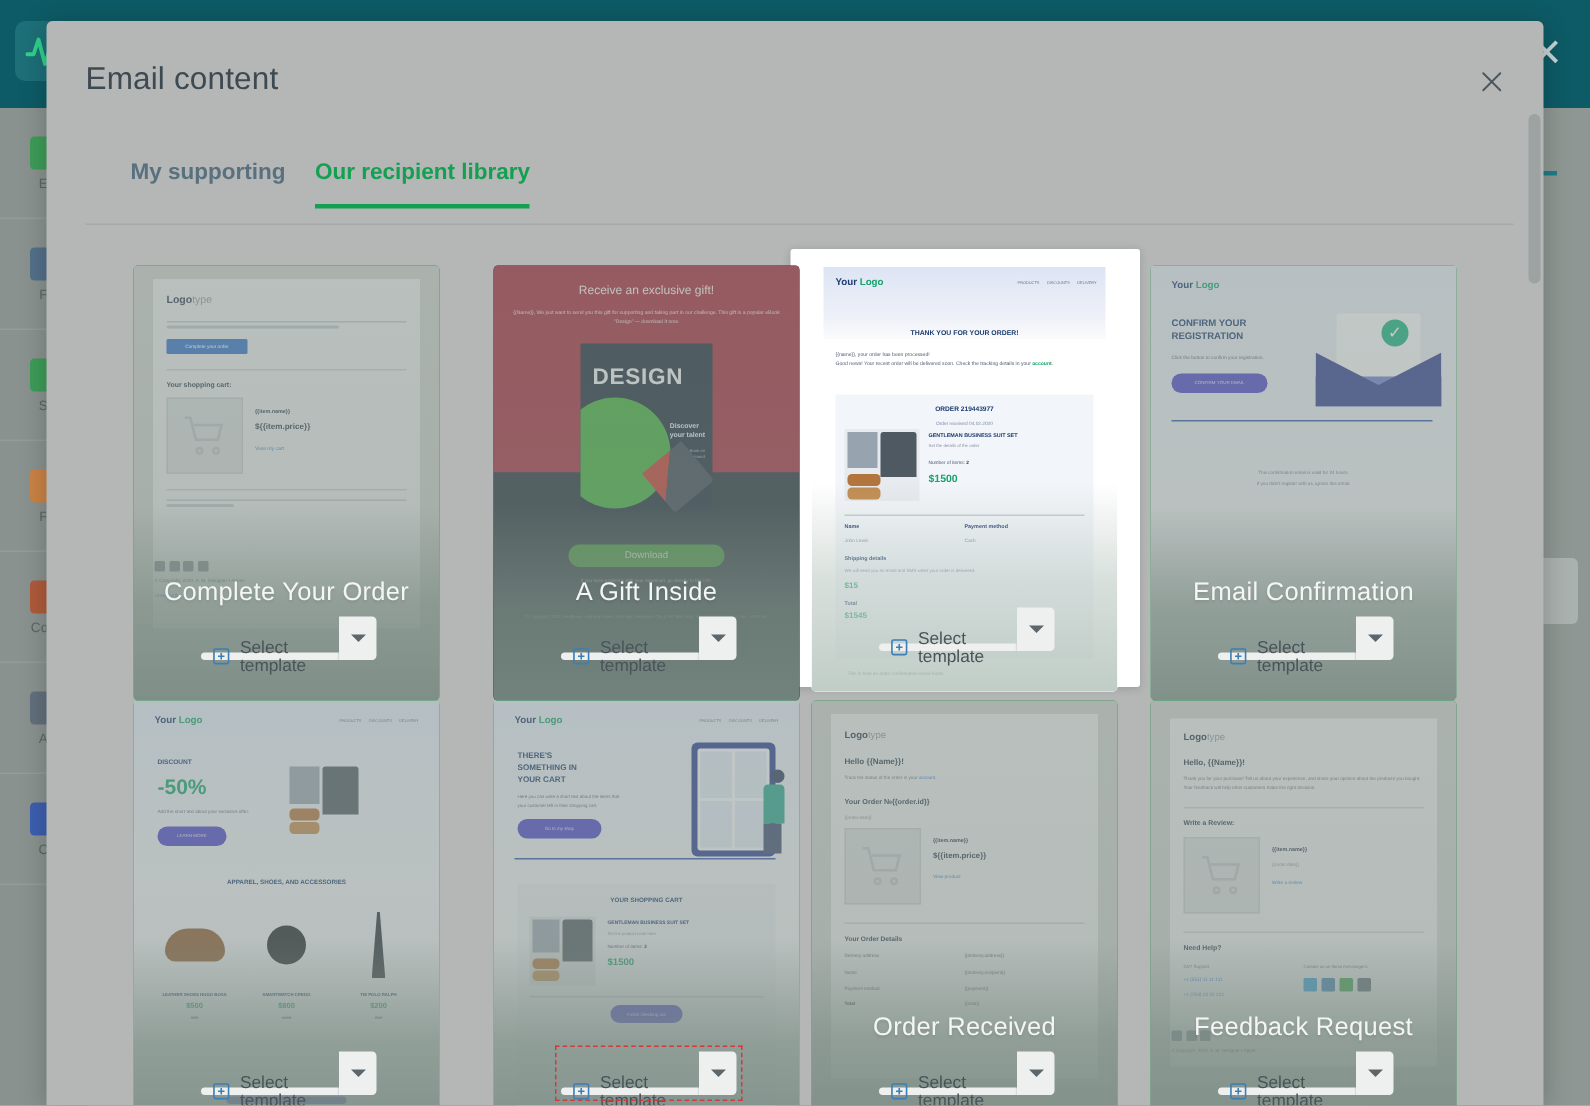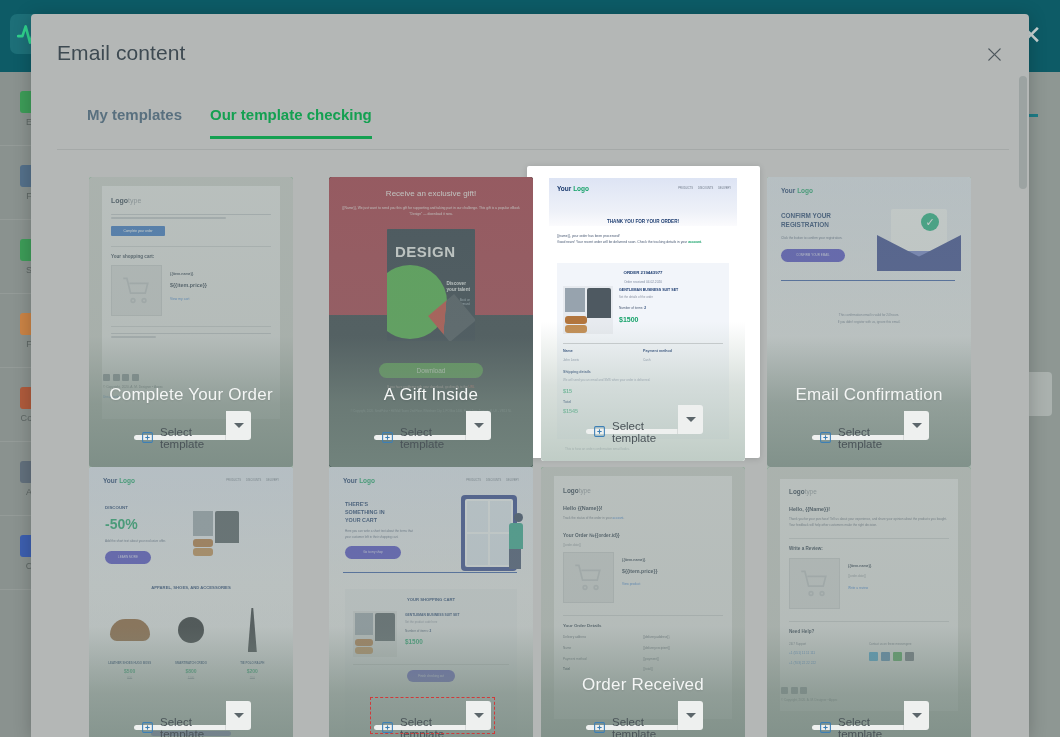--- a/index.html
+++ b/index.html
@@ -346,22 +346,22 @@
   <div id="modal-title">Email content</div>
 
   <div id="modal-close">
     <svg viewBox="0 0 24 24" fill="none" stroke="#4c565c" stroke-width="1.8" stroke-linecap="round">
       <line x1="4" y1="4" x2="20" y2="20"></line>
         <line x1="20" y1="4" x2="4" y2="20"></line>
     </svg>
   </div>
 
   <div id="tabs">
-    <div class="tab inactive">My templates</div>
-    <div class="tab active">Our template checking</div>
+    <div class="tab inactive">My supporting</div>
+    <div class="tab active">Our recipient library</div>
   </div>
 
   <div id="grid">
 
     <div id="sel-frame"></div>
 
     <div class="card r1 c1">
       <div class="thumb">
         <div class="mini">
           <div class="sheet"></div>
@@ -834,20 +834,21 @@
             <div class="soc">
                 <i></i>
                 <i></i>
                 <i></i>
               </div>
             <div style="font-size:3px;margin-top:4px;color:#5f6a74;">© Copyright, 2020. A. M. Designer • Appec</div>
           </div>
         </div>
         <div class="thumb-scrim"></div>
       </div>
+      <div class="card-title">Feedback Request</div>
       <div class="sel-btn">
         <div class="main">
           <svg viewBox="0 0 24 24" fill="none" stroke="#3d7fb5" stroke-width="2">
             <rect x="3" y="3" width="18" height="18" rx="2"></rect>
             <line x1="12" y1="8" x2="12" y2="16"></line>
               <line x1="8" y1="12" x2="16" y2="12"></line>
           </svg>
           <span>Select template</span>
         </div>
         <div class="caret">

